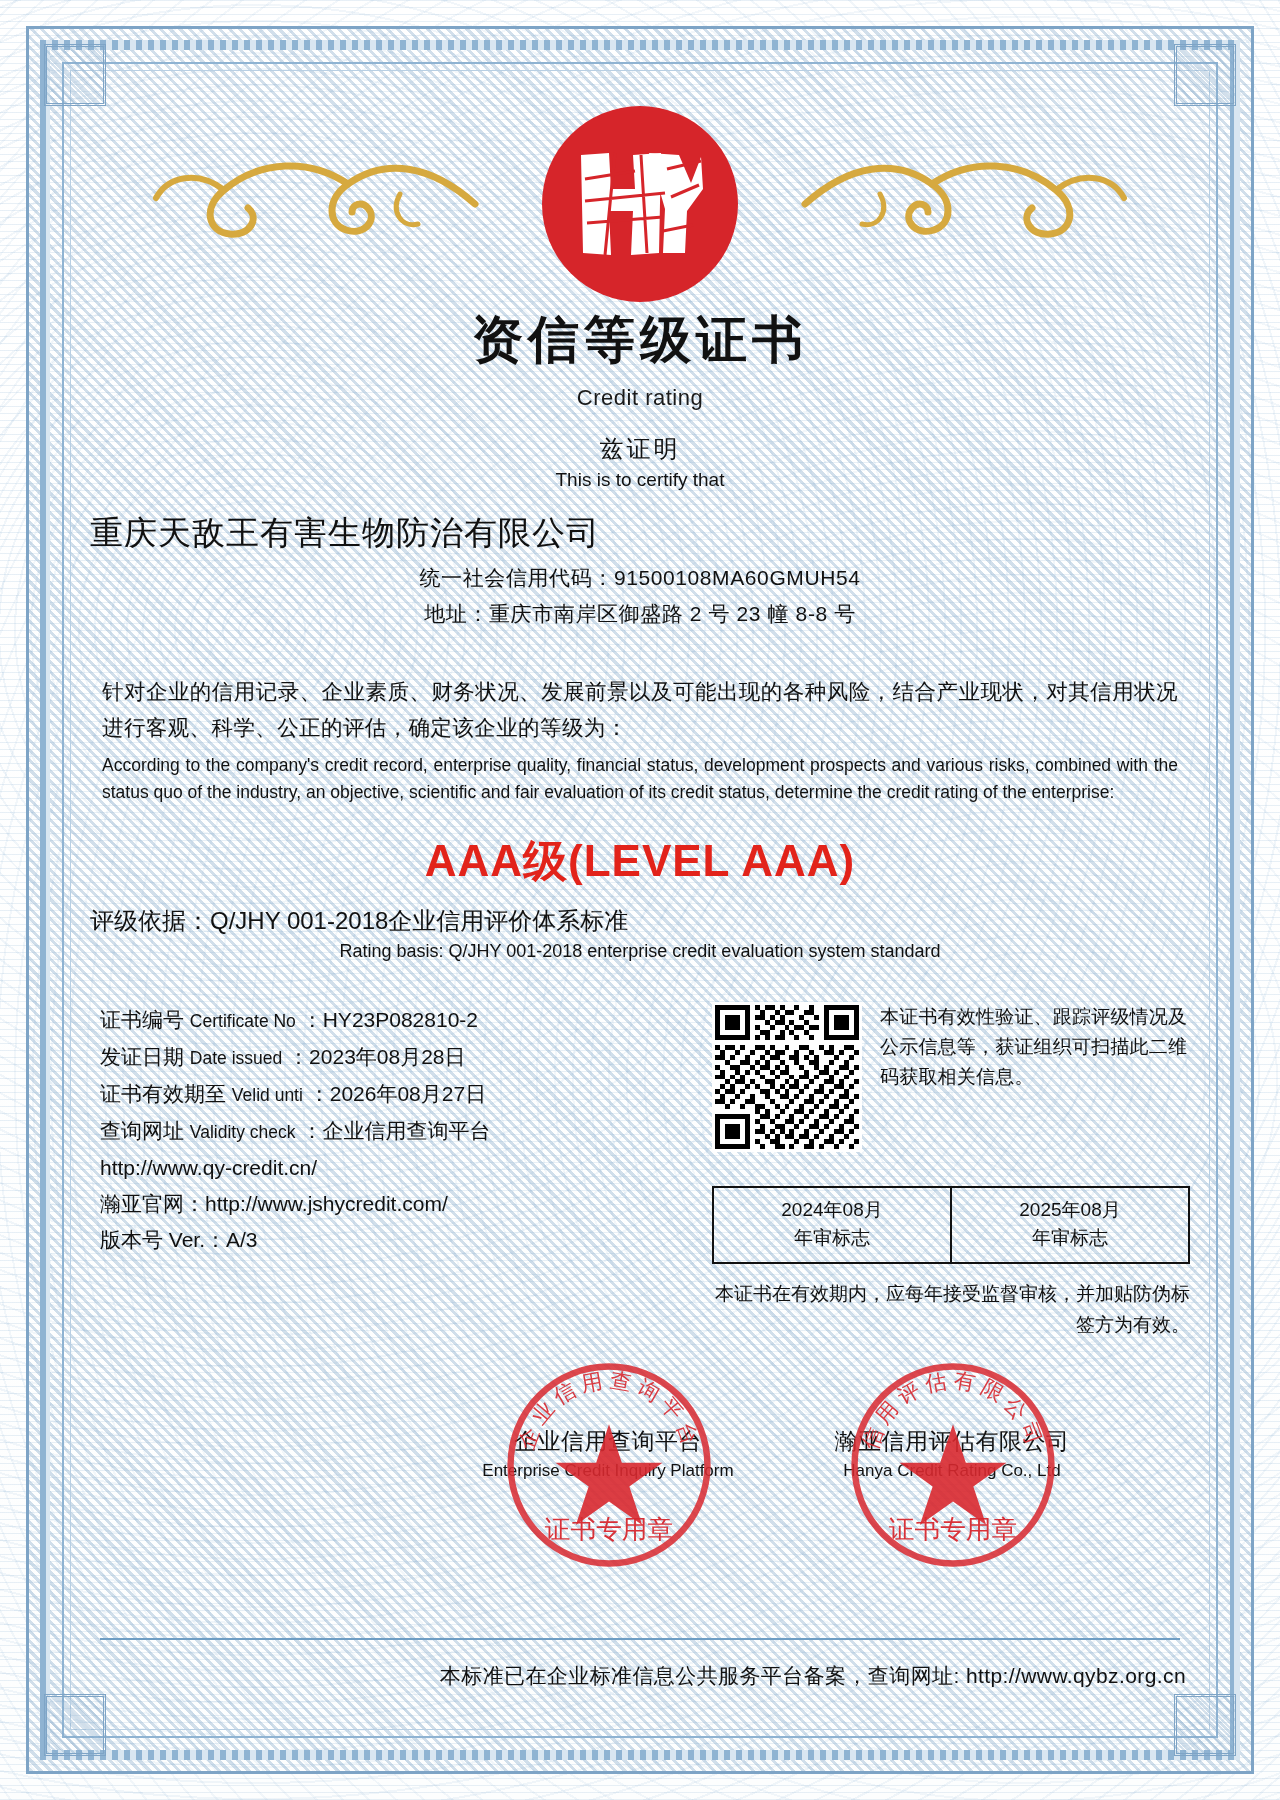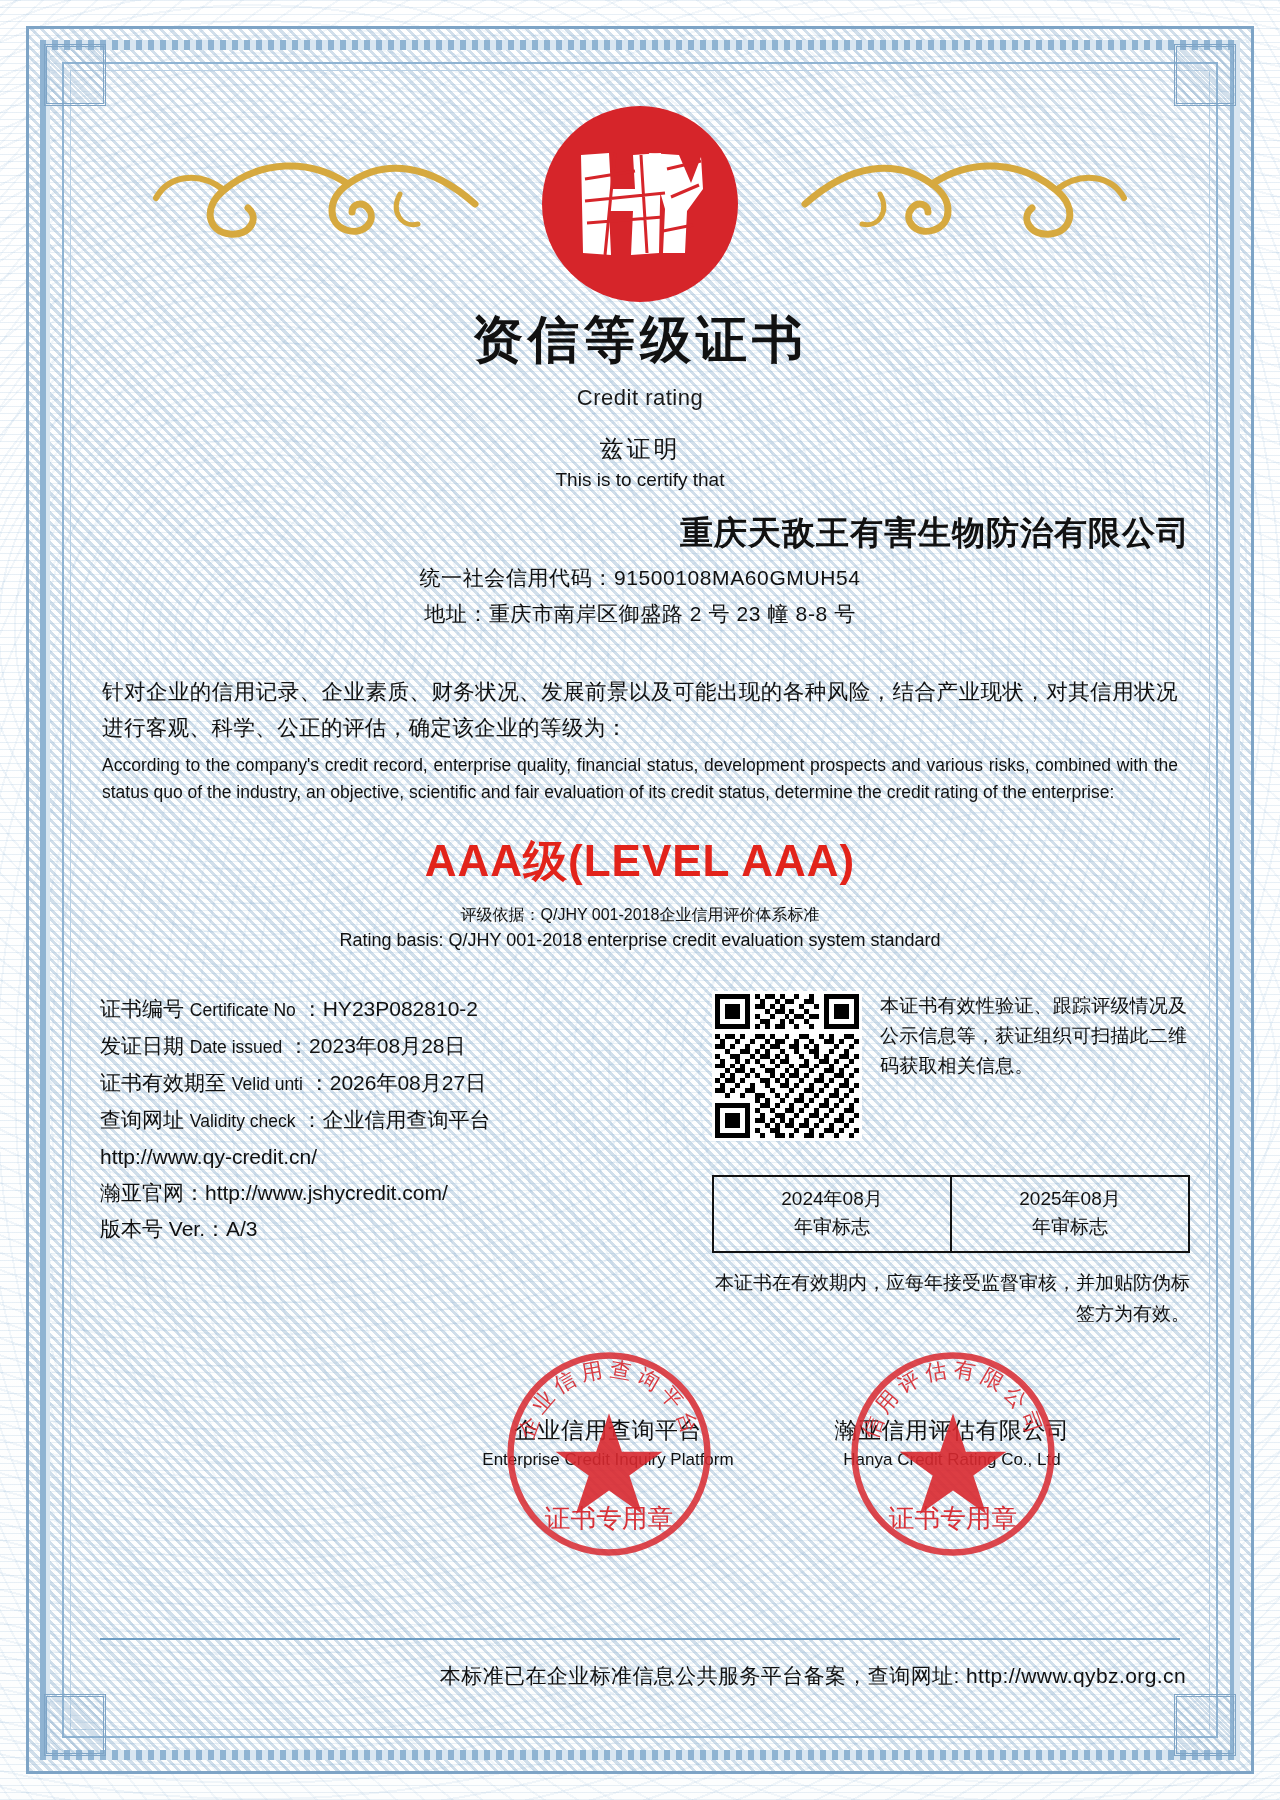--- a/index.html
+++ b/index.html
@@ -135,23 +135,23 @@
     margin-top: 22px;
     letter-spacing: 3px;
   }
   .certify-en {
     text-align: center;
     font-size: 19px;
     color: #111;
     margin-top: 4px;
   }
   .company {
-    text-align: right;
+    text-align: left;
     font-size: 33px;
-    font-weight: bold;
+    font-weight: normal;
     color: #111;
     margin-top: 20px;
     letter-spacing: 1px;
   }
   .line-code, .line-addr {
     text-align: center;
     font-size: 21px;
     color: #111;
     margin-top: 8px;
     letter-spacing: .6px;
@@ -178,22 +178,21 @@
 
   .level {
     text-align: center;
     font-size: 44px;
     font-weight: bold;
     color: #e2231a;
     margin-top: 26px;
     letter-spacing: 1px;
   }
   .basis-cn {
-    text-align: center;
-    font-size: 16px;
+    font-size: 24px;
     color: #111;
     margin-top: 14px;
   }
   .basis-en {
     text-align: center;
     font-size: 18px;
     color: #111;
     margin-top: 4px;
   }
 

